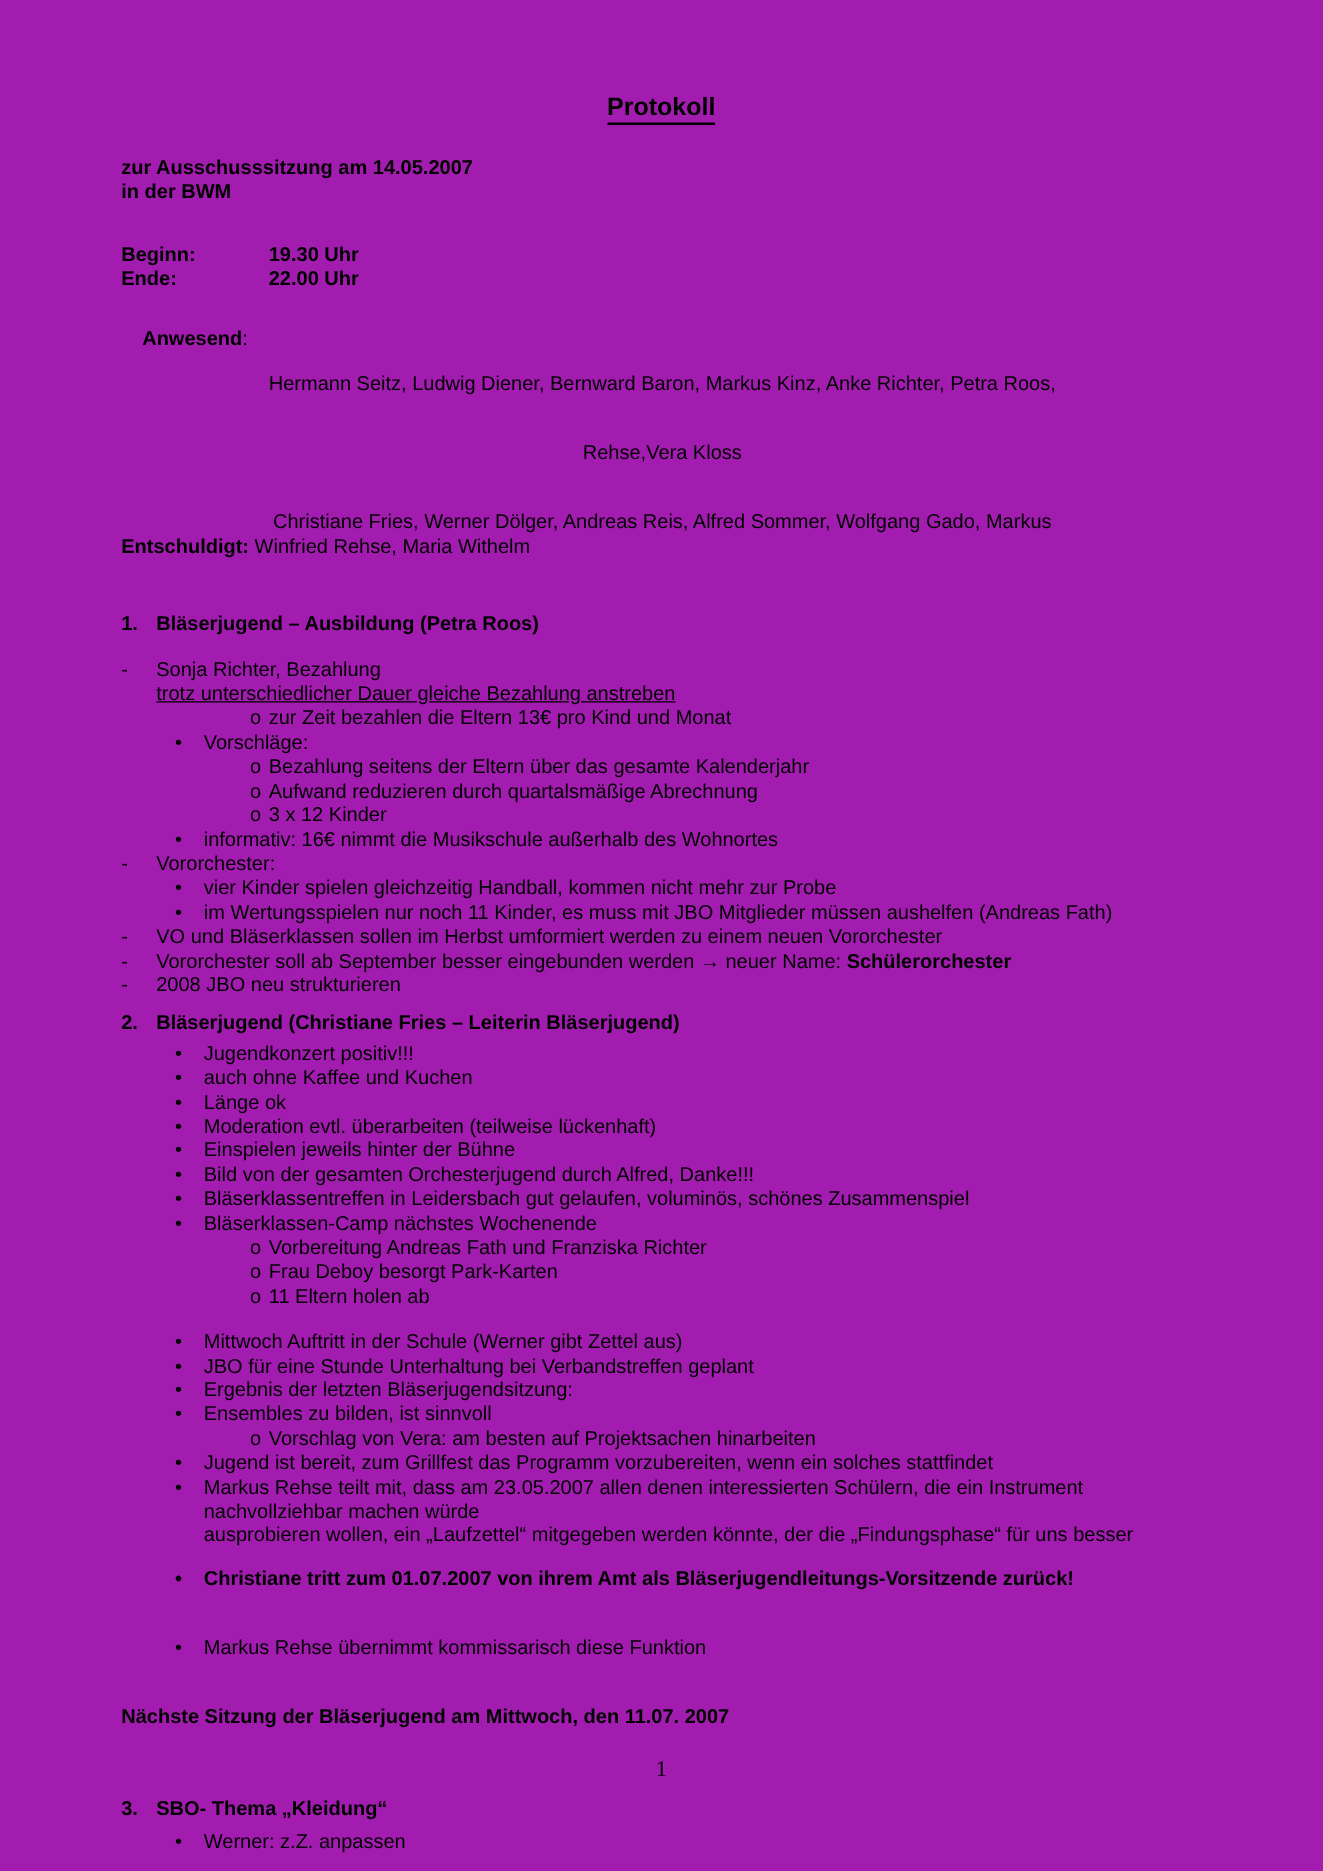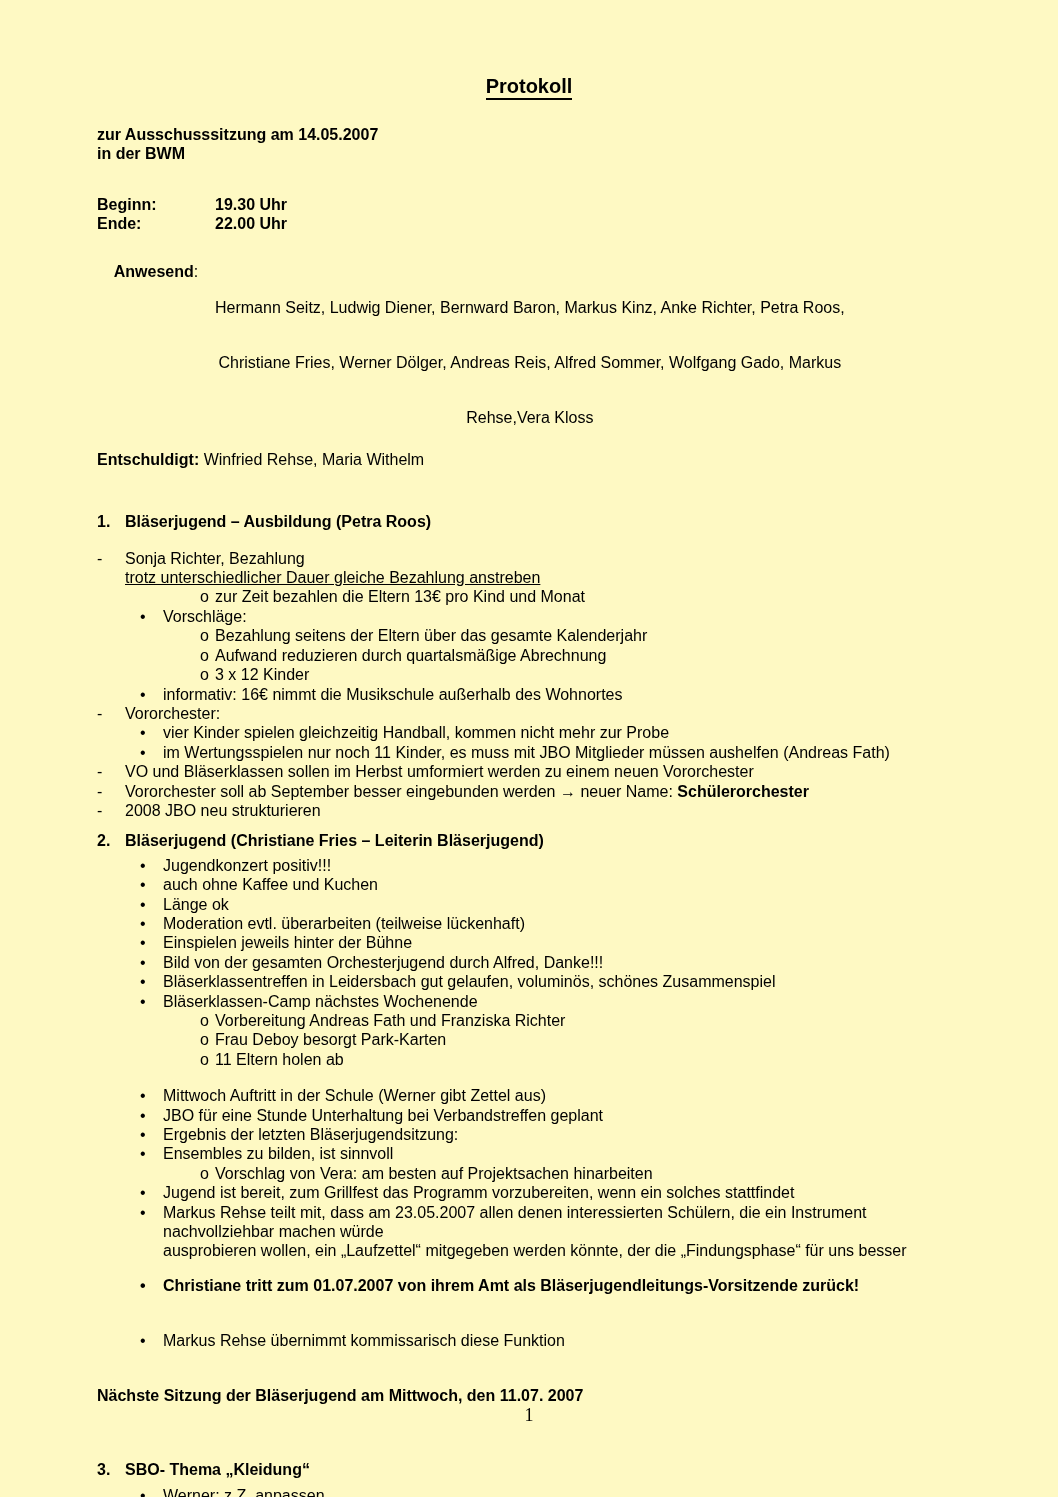--- a/index.html
+++ b/index.html
@@ -1,20 +1,20 @@
 <!DOCTYPE html>
 <html><head>
 <meta charset="utf-8">
 <style>
   * { margin:0; padding:0; box-sizing:border-box; }
   html,body { background:#ffffff; }
   .page {
     position:relative;
     width:1058px; height:1497px;
-    background:#fef9c3;
+    background:#a21caf;
     color:#000;
     font-family:"Liberation Sans", sans-serif;
     font-size:16px;
     line-height:19.4px;
     overflow:hidden;
   }
   .doc { position:absolute; left:97px; top:0; width:864px; }
 
   .title { margin-top:74px; text-align:center; font-size:20px; line-height:24px; font-weight:bold; }
   .title .u { border-bottom:2px solid #000; padding-bottom:1px; }
@@ -23,21 +23,21 @@
   .subject2 { font-weight:bold; }
 
   .meta { display:flex; font-weight:bold; }
   .meta-begin { margin-top:31px; }
   .meta .lbl { flex:0 0 118px; }
 
   .attend { display:flex; margin-top:28px;text-align:center; }
   .attend .lbl { flex:0 0 118px; }
   .attend .ln { display:block;margin-top:36px; }
 
-  .excused { margin-top:22px; }
+  .excused { }
 
   .sec { display:flex; font-weight:bold; }
   .sec .num { flex:0 0 28px; }
   .sec1 { margin-top:43px; }
   .sec2 { margin-top:11px; }
   .sec3 { margin-top:55px; }
 
   .list1 { margin-top:17px; }
   .grpA  { margin-top:5px; }
   .grpB  { margin-top:17px; }
@@ -81,22 +81,22 @@
     </div>
     <div class="meta">
       <span class="lbl">Ende:</span>
       <span class="val">22.00 Uhr</span>
     </div>
 
     <div class="attend">
       <span class="lbl"><b>Anwesend</b><span>:</span></span>
       <span class="val">
         <span class="ln">Hermann Seitz, Ludwig Diener, Bernward Baron, Markus Kinz, Anke Richter, Petra Roos,</span>
+        <span class="ln">Rehse,Vera Kloss</span>
         <span class="ln">Christiane Fries, Werner Dölger, Andreas Reis, Alfred Sommer, Wolfgang Gado, Markus</span>
-        <span class="ln">Rehse,Vera Kloss</span>
       </span>
     </div>
 
     <div class="excused"><b>Entschuldigt:</b> <span>Winfried Rehse, Maria Withelm</span></div>
 
     <div class="sec sec1">
       <span class="num">1.</span>
       <span class="tx">Bläserjugend – Ausbildung (Petra Roos)</span>
     </div>
 

